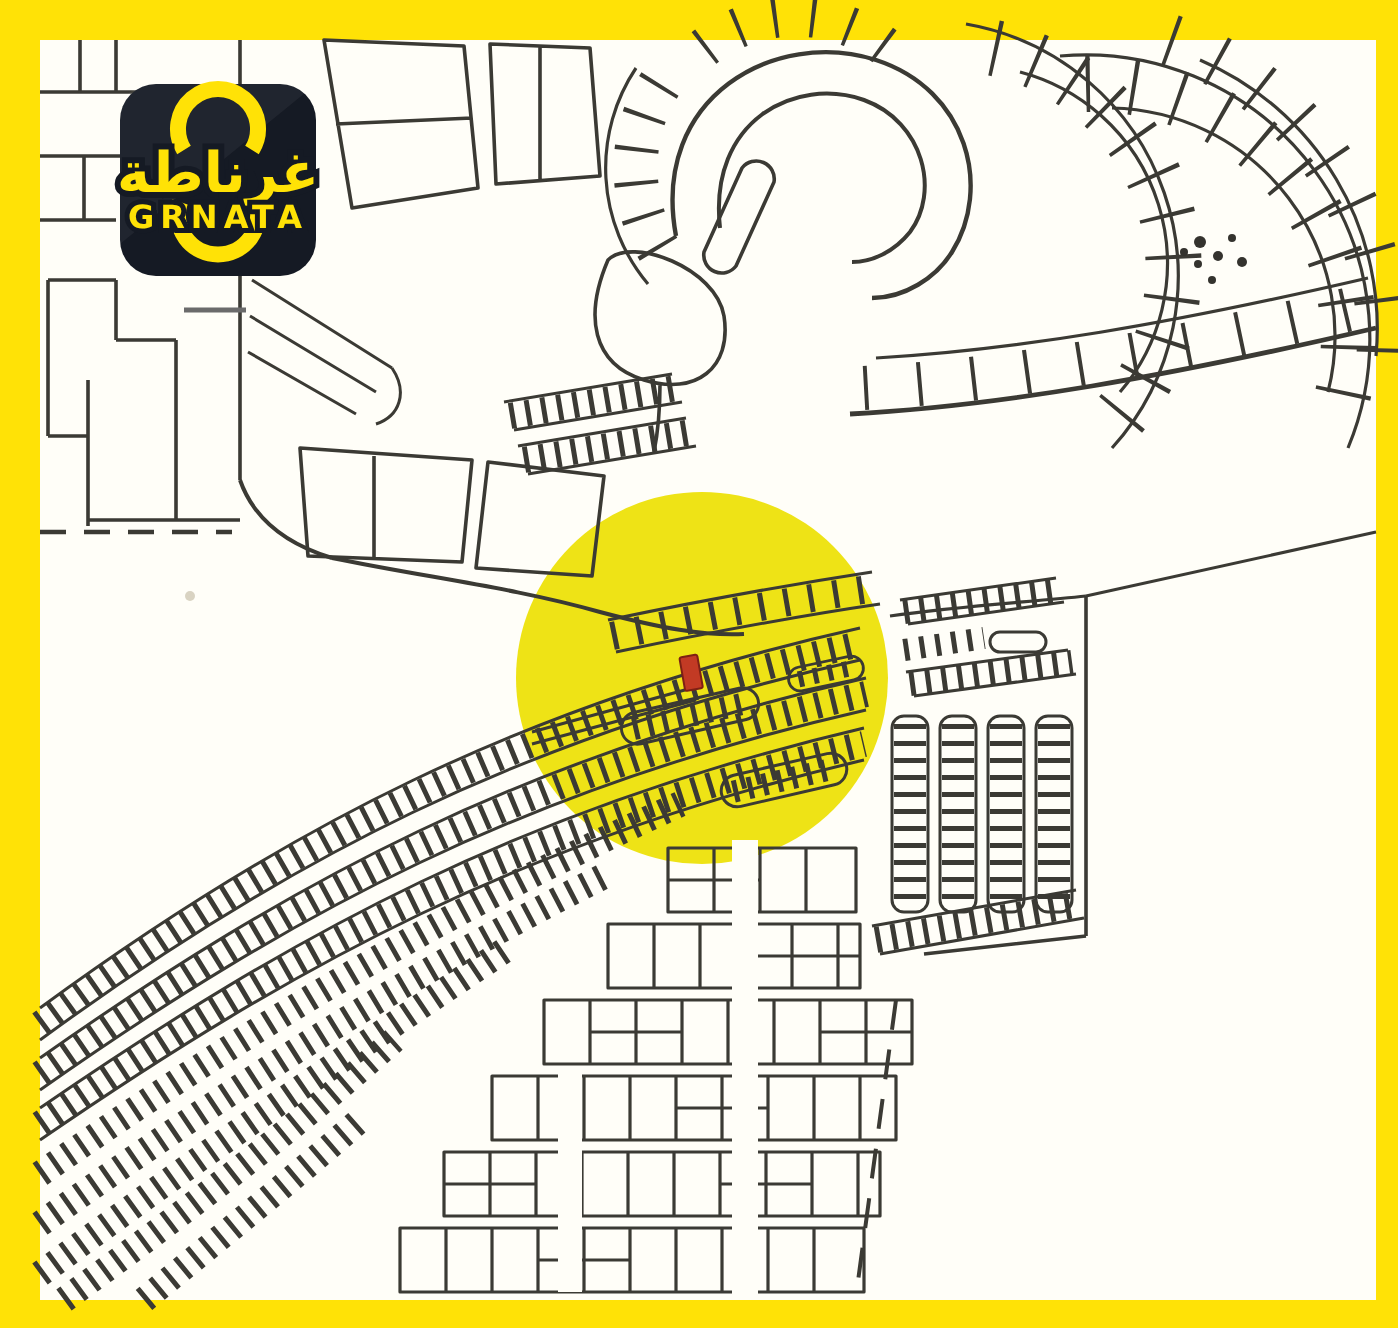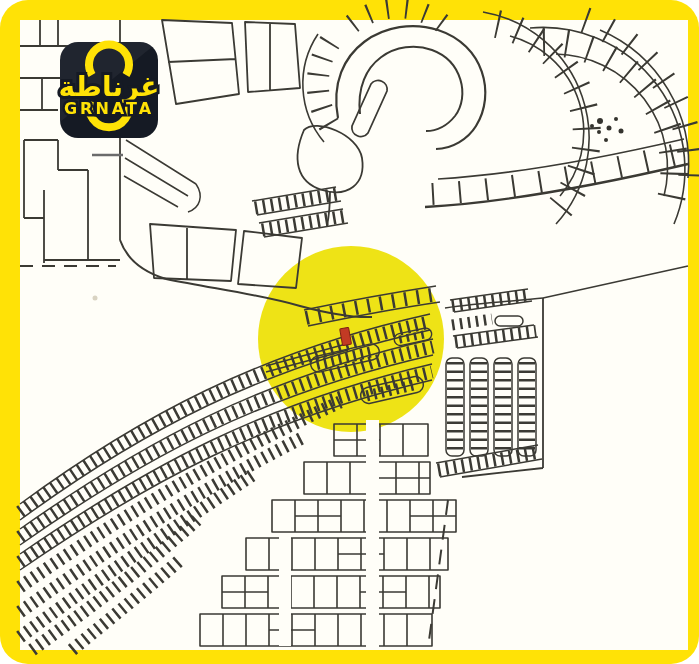--- a/index.html
+++ b/index.html
@@ -1,16 +1,16 @@
 <!DOCTYPE html>
 <html><head>
 <meta charset="utf-8">
 <style>
   html,body{margin:0;padding:0;background:#fff;}
-  #stage{position:relative;width:699px;height:664px;overflow:hidden;font-family:"DejaVu Sans",sans-serif;border-radius:28px;}
+  #stage{position:relative;width:699px;height:664px;overflow:hidden;font-family:"DejaVu Sans",sans-serif;}
   #stage svg{display:block;position:absolute;left:0;top:0;}
   text{font-family:"DejaVu Sans",sans-serif;}
   .logo-latin{font-weight:bold;letter-spacing:3px;}
   .logo-arabic{font-weight:bold;}
 </style>
 </head>
 <body>
 
 <div id="stage">
 <svg width="699" height="664" viewBox="0 0 699 664">

